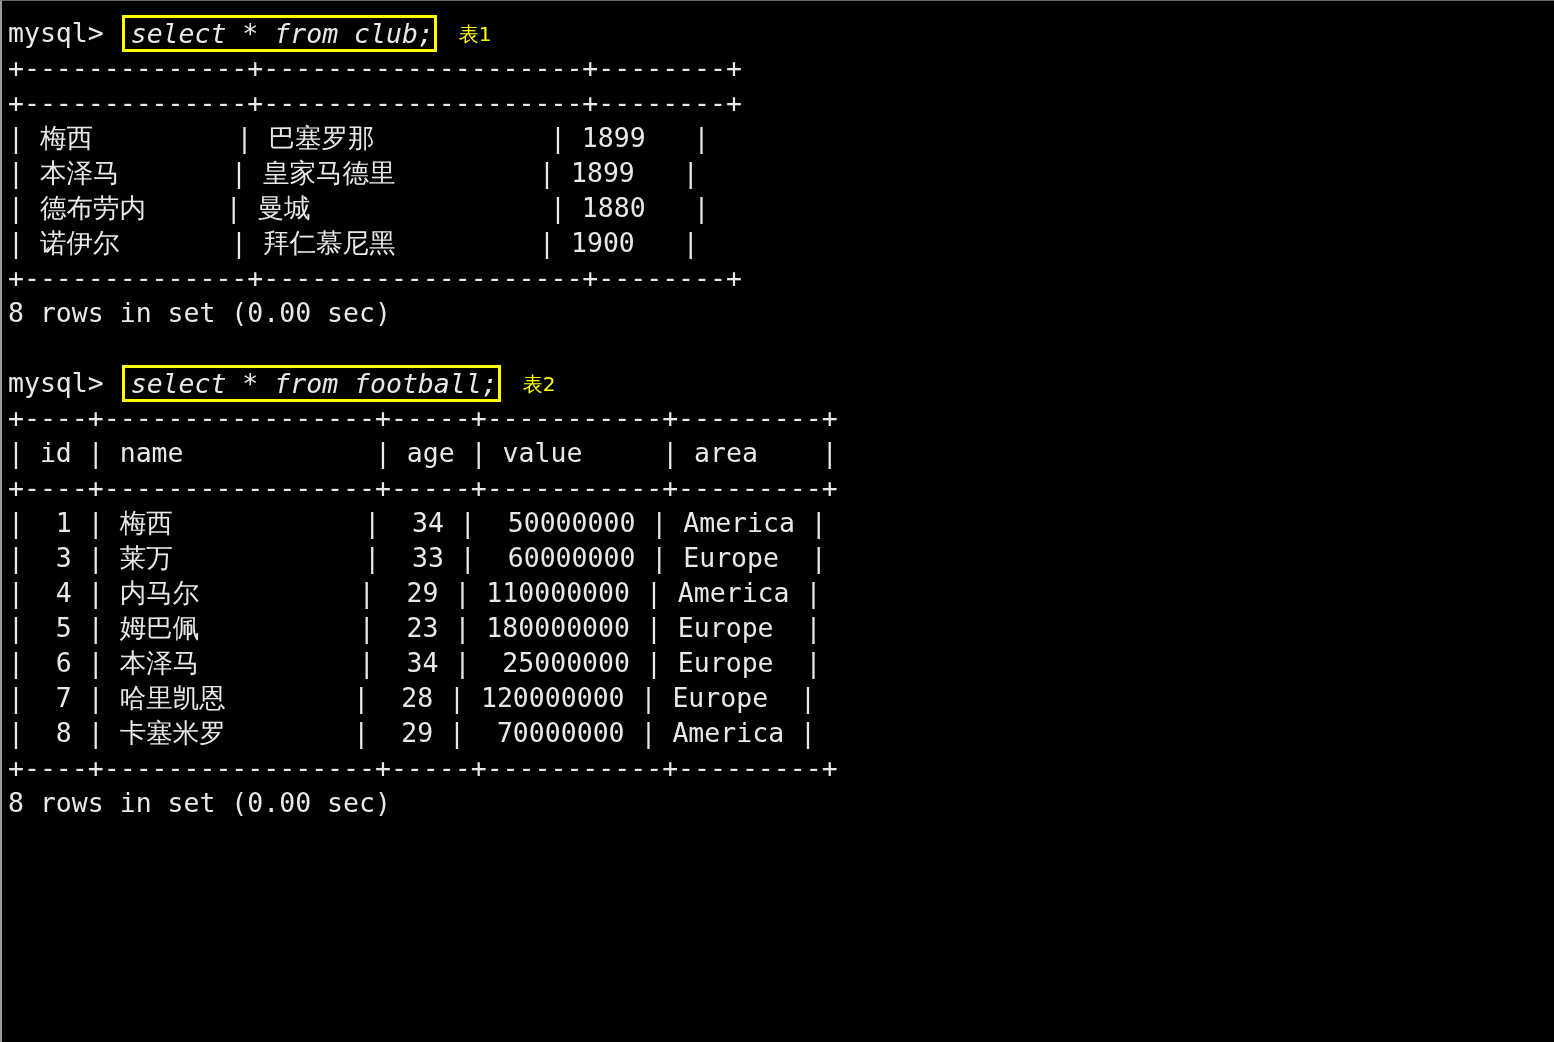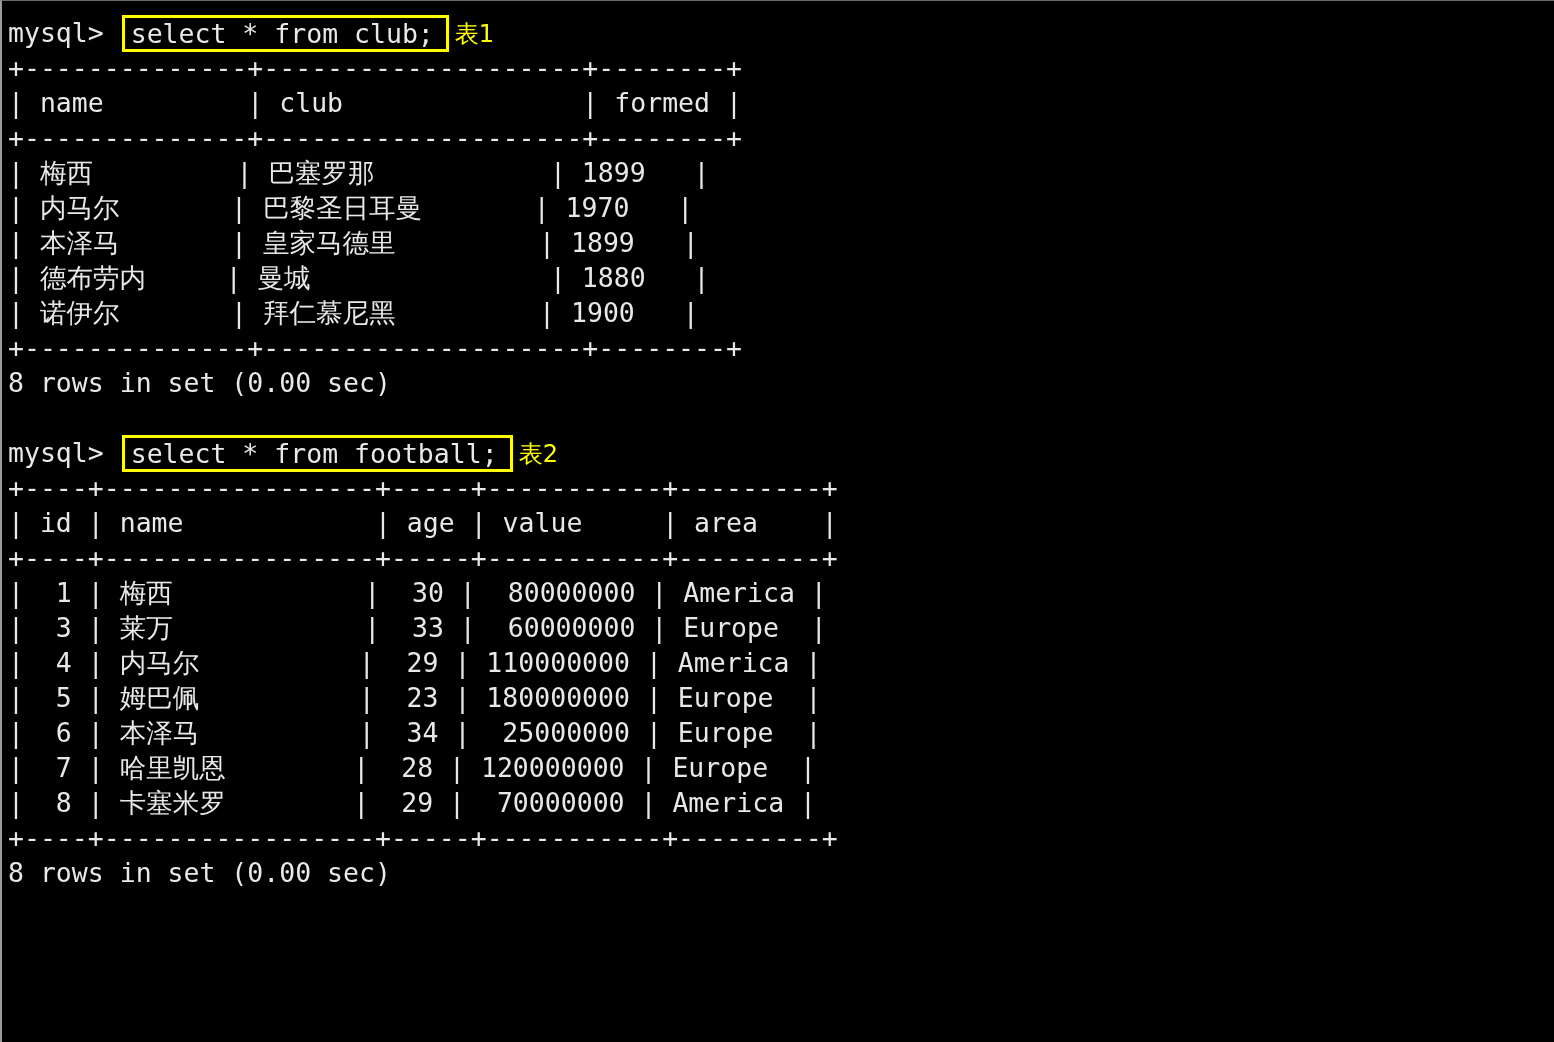--- a/index.html
+++ b/index.html
@@ -47,73 +47,72 @@
   .prompt-line {
     position: relative;
   }
   .prompt-line .seg {
     white-space: pre;
   }
   
   .sqlbox {
     display: inline-block;
     border: 3px solid #ffff00;
-    padding: 0px 12px 0px 6px;
-    margin: 0 0 0 2px;
+    padding: 0px 0 0px 6px;
+    margin: 0 8px 0 2px;
     line-height: 31px;
     vertical-align: middle;
     position: relative;
     top: -1px;
     box-sizing: border-box;
     color: #e8e8e8;
     white-space: pre;
+    font-style: italic;
   }
   .annot {
     color: #ffff00;
     font-family: "DejaVu Sans", "Liberation Sans", sans-serif;
-    font-size: 24px;
-    margin-left: 6px;
+    font-size: 20px;
+    margin-left: 14px;
     vertical-align: middle;
     white-space: pre;
     font-weight: 400;
   }
   .rule, .datarow, .hdr, .status {
     white-space: pre;
   }
 </style>
 </head>
 <body>
 
 <div id="terminal">
   <div class="screen">
 
     <div class="line prompt-line"><span class="seg">mysql&gt; </span><span class="sqlbox">select * from club;</span><span class="annot">表1</span></div>
 
     <div class="line rule">+--------------+--------------------+--------+</div>
-    <div class="line hdr">| name         | club               | formed |</div>
     <div class="line rule">+--------------+--------------------+--------+</div>
 
     <div class="line datarow">| 梅西         | 巴塞罗那           | 1899   |</div>
-    <div class="line datarow">| 内马尔       | 巴黎圣日耳曼       | 1970   |</div>
     <div class="line datarow">| 本泽马       | 皇家马德里         | 1899   |</div>
     <div class="line datarow">| 德布劳内     | 曼城               | 1880   |</div>
     <div class="line datarow">| 诺伊尔       | 拜仁慕尼黑         | 1900   |</div>
 
     <div class="line rule">+--------------+--------------------+--------+</div>
     <div class="line status">8 rows in set (0.00 sec)</div>
 
     <div class="line blank"> </div>
 
     <div class="line prompt-line"><span class="seg">mysql&gt; </span><span class="sqlbox">select * from football;</span><span class="annot">表2</span></div>
 
     <div class="line rule">+----+-----------------+-----+-----------+---------+</div>
     <div class="line hdr">| id | name            | age | value     | area    |</div>
     <div class="line rule">+----+-----------------+-----+-----------+---------+</div>
 
-    <div class="line datarow">|  1 | 梅西            |  30 |  80000000 | America |</div>
+    <div class="line datarow">|  1 | 梅西            |  34 |  50000000 | America |</div>
     <div class="line datarow">|  3 | 莱万            |  33 |  60000000 | Europe  |</div>
     <div class="line datarow">|  4 | 内马尔          |  29 | 110000000 | America |</div>
     <div class="line datarow">|  5 | 姆巴佩          |  23 | 180000000 | Europe  |</div>
     <div class="line datarow">|  6 | 本泽马          |  34 |  25000000 | Europe  |</div>
     <div class="line datarow">|  7 | 哈里凯恩        |  28 | 120000000 | Europe  |</div>
     <div class="line datarow">|  8 | 卡塞米罗        |  29 |  70000000 | America |</div>
 
     <div class="line rule">+----+-----------------+-----+-----------+---------+</div>
     <div class="line status">8 rows in set (0.00 sec)</div>
 

